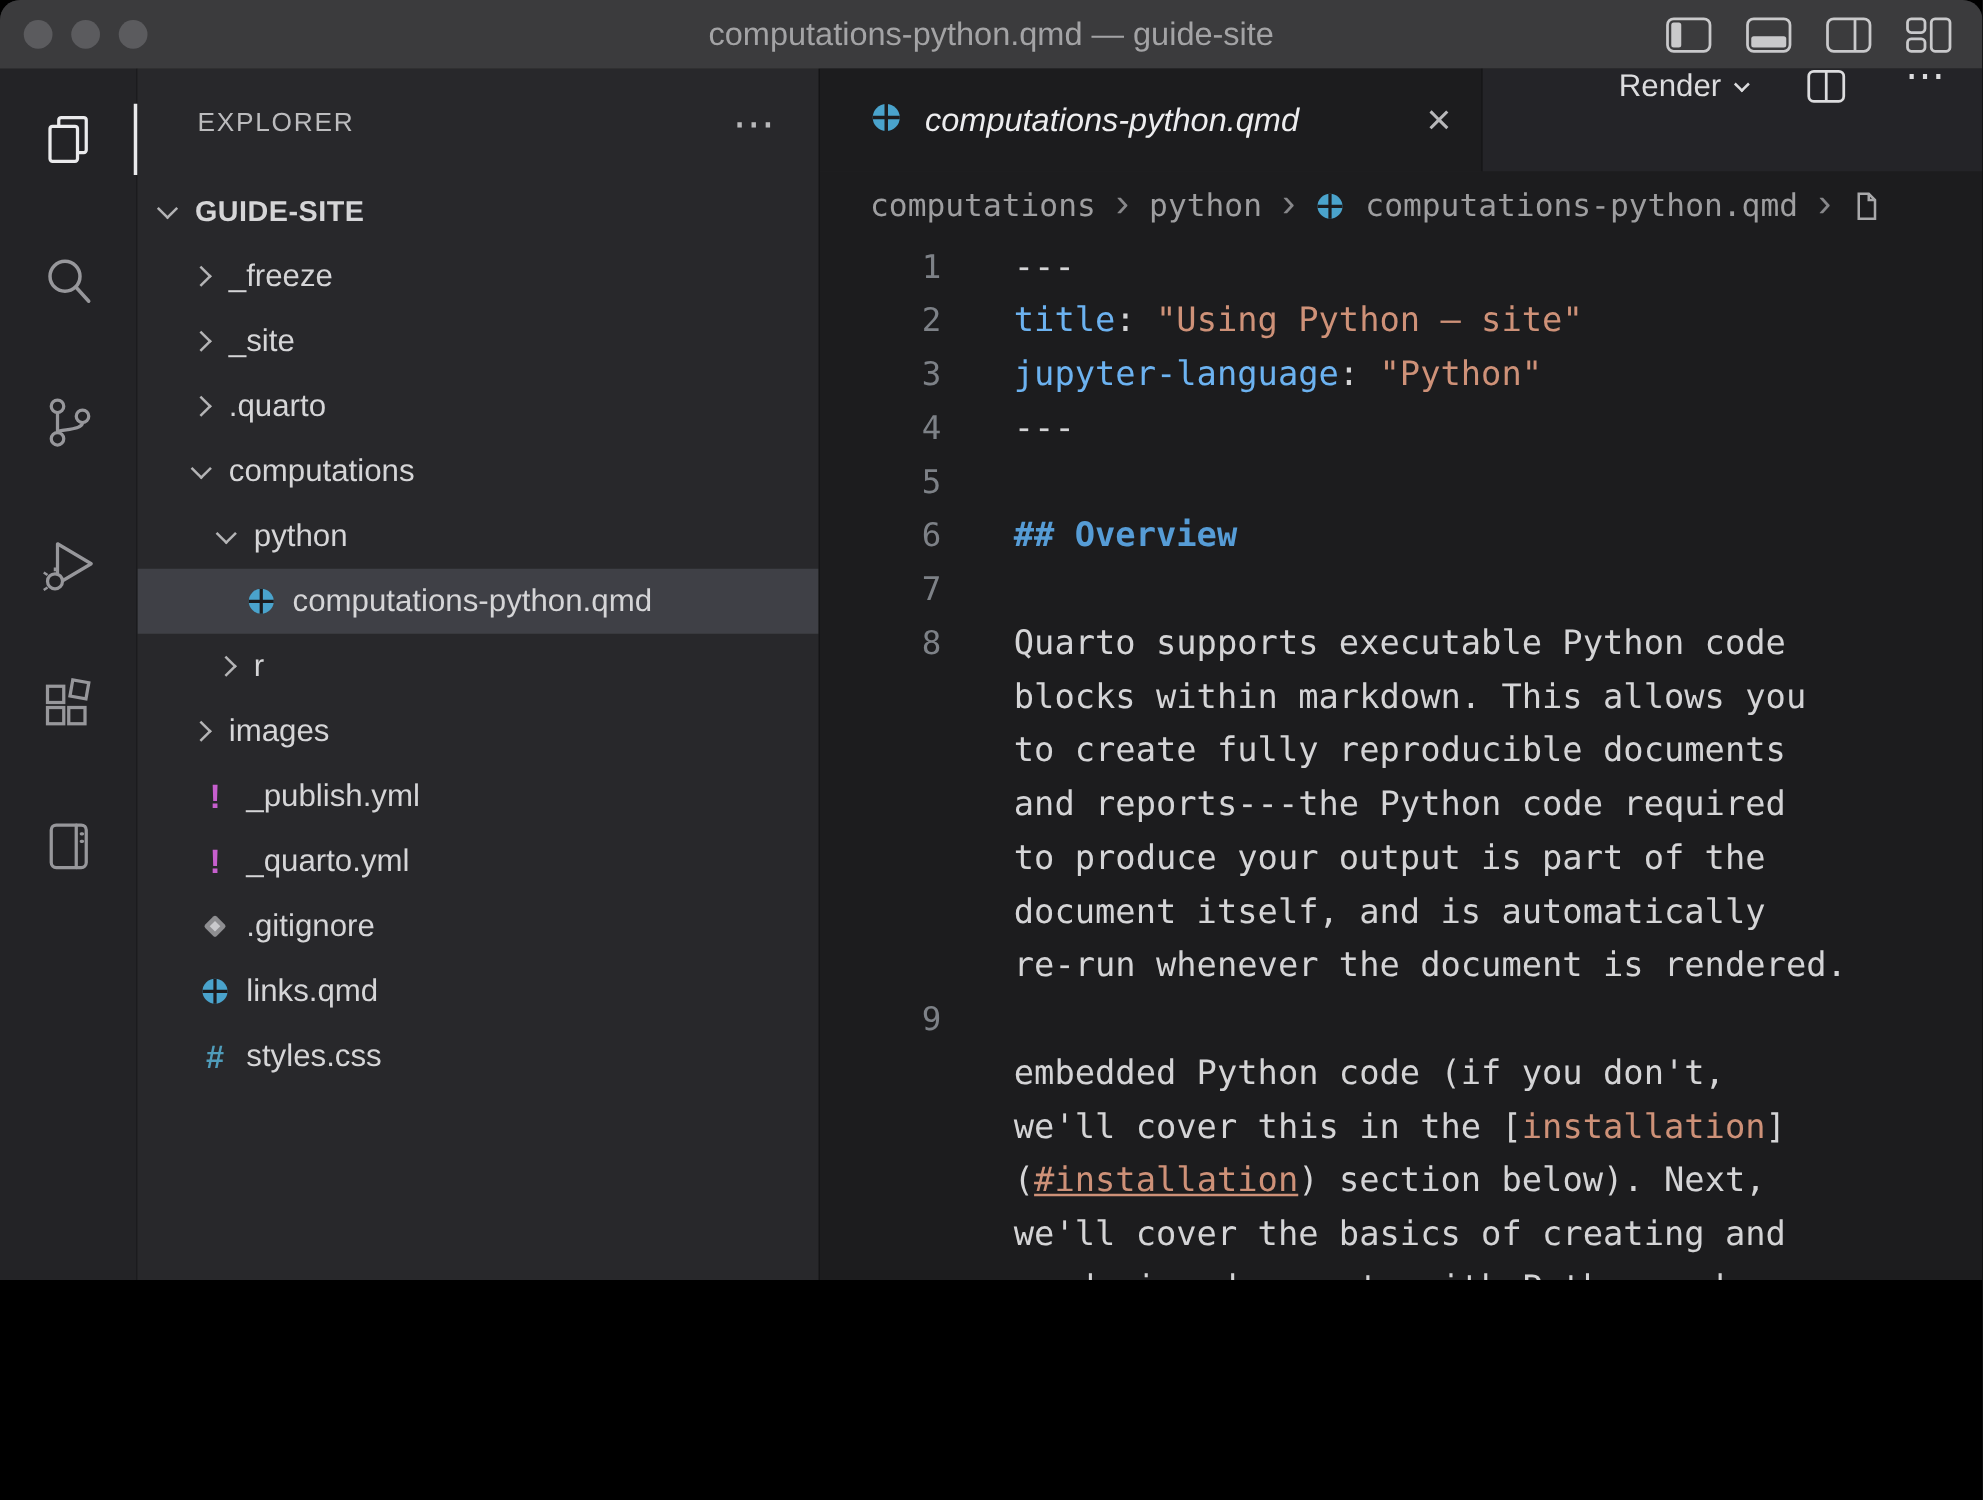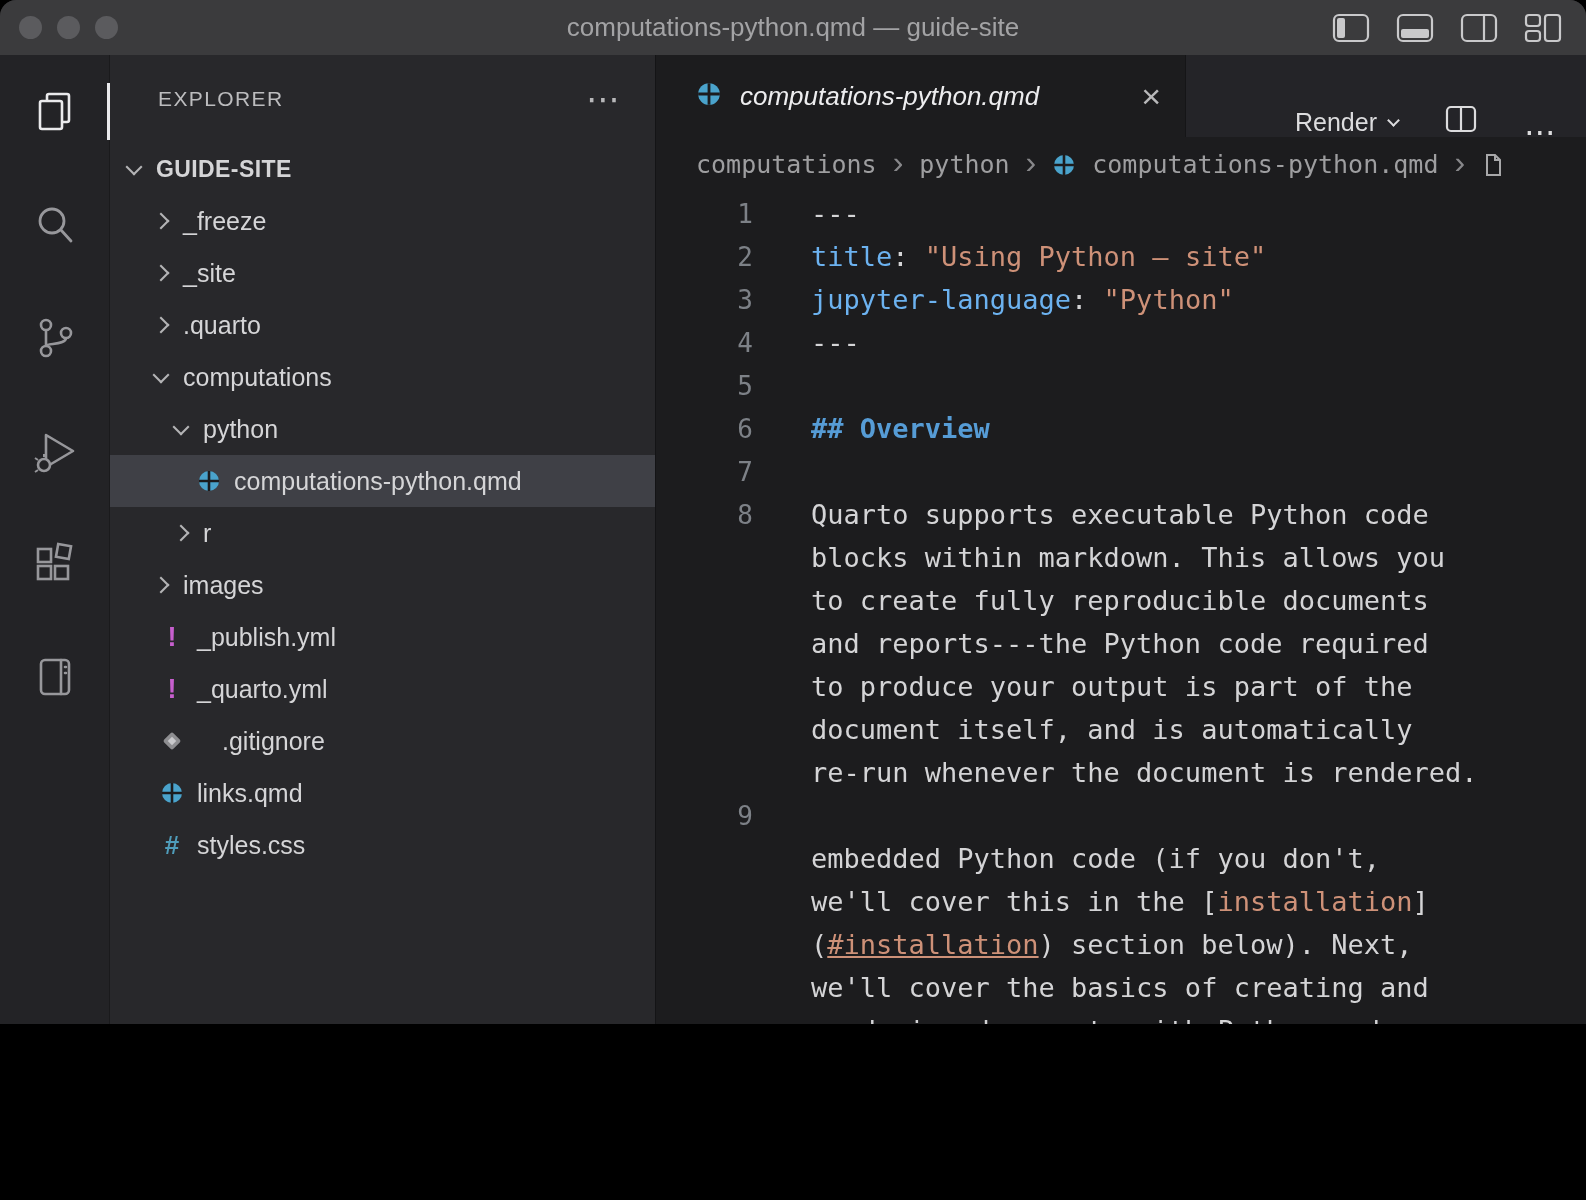--- a/index.html
+++ b/index.html
@@ -50,21 +50,21 @@
 
   
   .editor { position:absolute; left:655px; top:55px; width:931px; height:1145px;
             background:var(--bg_editor,#1c1c1e); border-left:1px solid #141416; }
   .tabbar { height:82px; background:var(--bg_tabstrip,#242428); display:flex; align-items:stretch; }
   .tab { width:530px; background:var(--bg_editor,#1c1c1e); display:flex; align-items:center;
          padding:0 24px 0 40px; border-right:1px solid #151517; }
   .tab-icon svg { width:26px; height:26px; }
   .tab-label { font-style:italic; font-size:26px; color:#ededef; margin-left:18px; white-space:nowrap; }
   .tab-close { margin-left:auto; font-size:34px; color:#b8b8ba; line-height:1; }
-  .editor-actions { margin-left:auto; display:flex; align-items:flex-end; gap:47px; padding-right:28px; color:#dcdcde; }
+  .editor-actions { margin-left:auto; display:flex; align-items:flex-start; gap:47px; padding-right:28px; color:#dcdcde; }
   .render { display:flex; align-items:center; gap:12px; font-size:25px; }
   .chev.small { width:9px; height:9px; border-width:2px; border-color:#dcdcde; transform:rotate(45deg); margin-top:-5px; }
   .split-icon svg { width:32px; height:28px; }
   .more-dots { font-size:32px; letter-spacing:2px; line-height:10px; }
 
   .breadcrumbs { height:55px; display:flex; align-items:center; padding-left:40px; gap:16px;
                  font-family:"DejaVu Sans Mono","Liberation Mono",monospace; font-size:25px;
                  color:#9e9ea0; white-space:nowrap; overflow:hidden; }
   .crumb-sep { color:#87878a; font-size:32px; margin-top:-5px; font-family:"Liberation Sans",sans-serif; }
   .crumb-icon svg { width:24px; height:24px; display:block; }
@@ -219,21 +219,21 @@
             <span class="ico-yml">!</span>
           </span>
           <span>_publish.yml</span>
         </div>
         <div class="tree-row" style="padding-left: 45px;">
           <span class="tree-icon">
             <span class="ico-yml">!</span>
           </span>
           <span>_quarto.yml</span>
         </div>
-        <div class="tree-row" style="padding-left: 45px; gap: 25px;">
+        <div class="tree-row" style="padding-left: 45px;">
           <span class="tree-icon">
             <svg viewBox="0 0 24 24">
               <g transform="rotate(45 12 12)">
                 <rect x="5.5" y="5.5" width="13" height="13" rx="2" fill="#8e8e91"></rect>
                 <rect x="9" y="9" width="6" height="6" fill="#c9c9cc"></rect>
               </g>
             </svg>
           </span>
           <span>.gitignore</span>
         </div>

